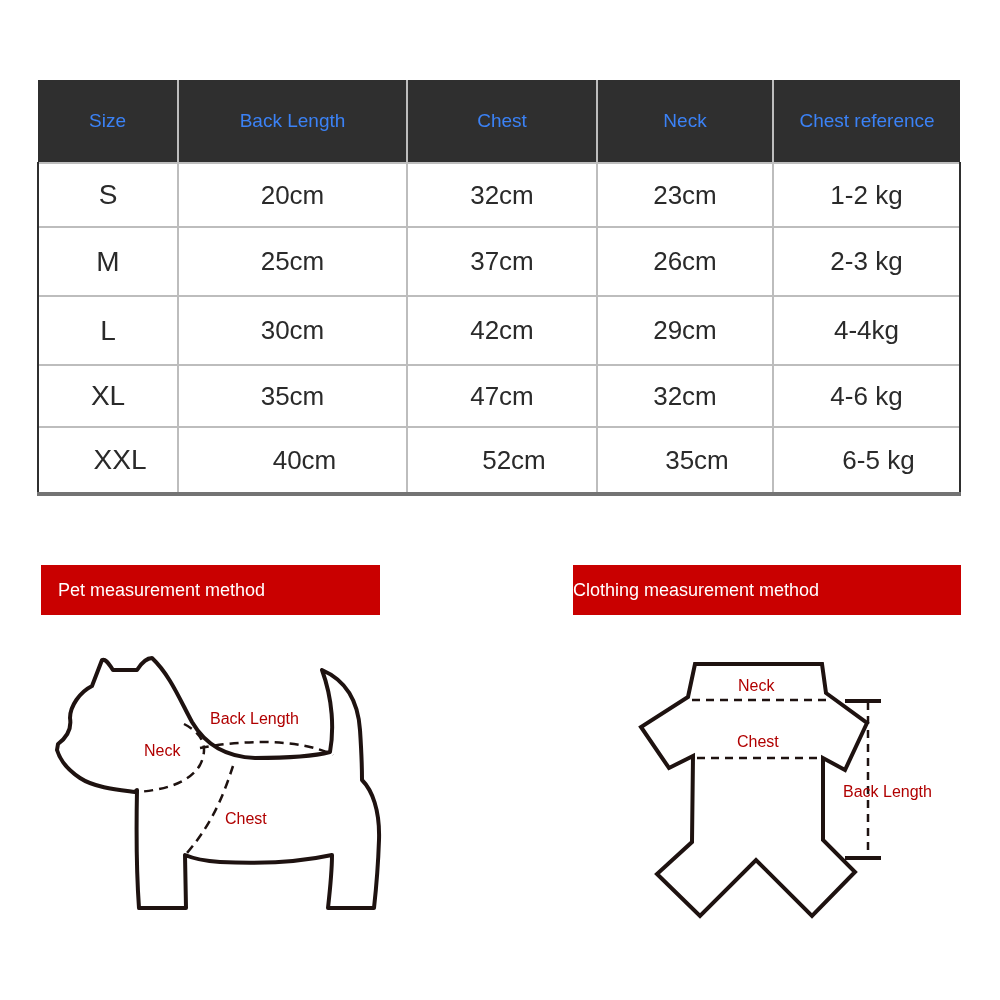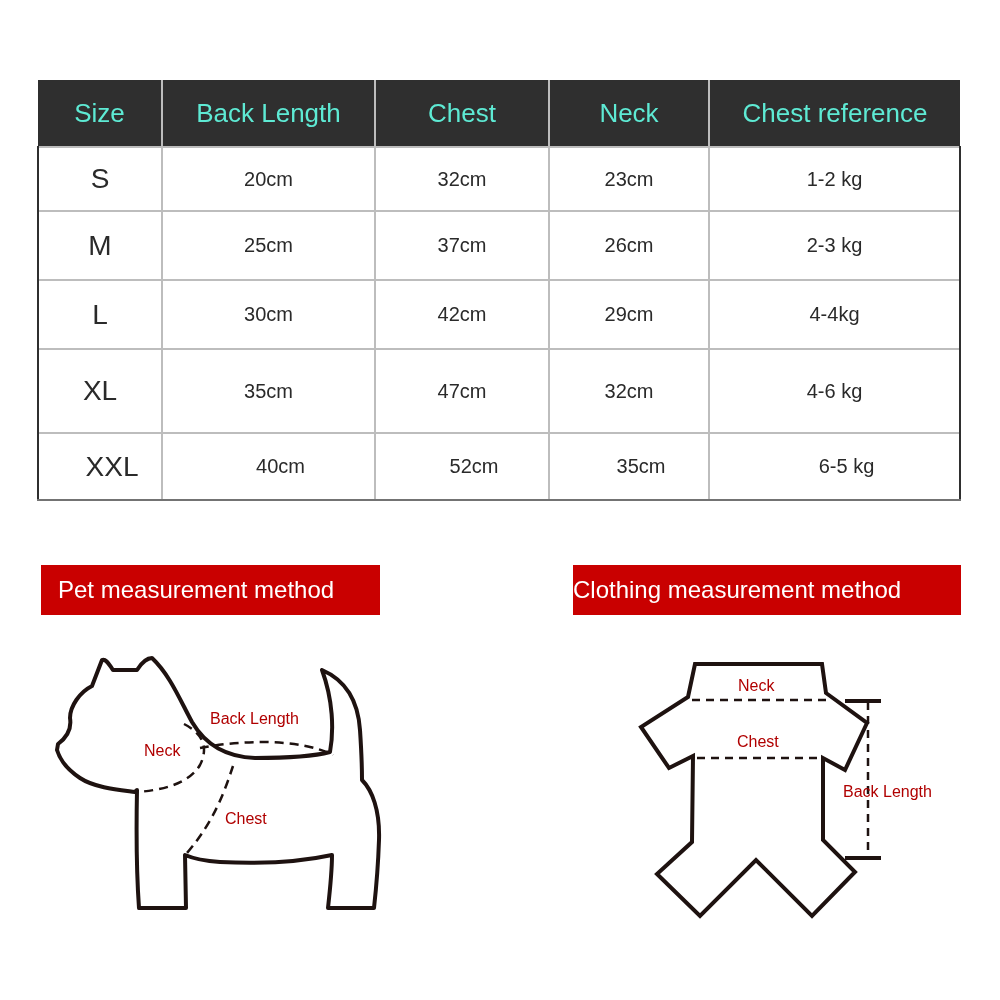--- a/index.html
+++ b/index.html
@@ -1,24 +1,24 @@
 <!DOCTYPE html>
 <html><head>
 <meta charset="utf-8">
 <style>
   html, body { margin:0; padding:0; background:#ffffff; }
   body { width:1000px; height:1000px; position:relative; overflow:hidden; font-family:"Liberation Sans", sans-serif; }
   .size-table { position:absolute; left:37px; top:80px; width:924px; border-collapse:collapse; table-layout:fixed; }
-  .size-table th { background:#2f2f2f; color:#5eead4; font-weight:normal; font-size:26px; height:66px; padding:0; border-left:2px solid #bdbdbd; }
+  .size-table th { background:#2f2f2f; color:#3b82f6; font-weight:normal; font-size:19px; height:66px; padding:8px; border-left:2px solid #bdbdbd; }
   .size-table th:first-child { border-left:none; }
-  .size-table td { color:#2a2a2a; font-size:20px; text-align:center; padding:0; border-left:2px solid #bdbdbd; border-top:2px solid #bdbdbd; }
+  .size-table td { color:#2a2a2a; font-size:26px; text-align:center; padding:0; border-left:2px solid #bdbdbd; border-top:2px solid #bdbdbd; }
   .size-table td:first-child { border-left:2px solid #2f2f2f; font-size:28px; }
   .size-table td:last-child { border-right:2px solid #2f2f2f; }
-  .size-table tr:last-child td { border-bottom:2px solid #737373;padding-left:24px; }
-  .banner { position:absolute; background:#c90000; color:#ffffff; font-size:24px; height:50px; line-height:50px; box-sizing:border-box; }
+  .size-table tr:last-child td { border-bottom:4px solid #737373;padding-left:24px; }
+  .banner { position:absolute; background:#c90000; color:#ffffff; font-size:18px; height:50px; line-height:50px; box-sizing:border-box; }
   .banner-pet { left:41px; top:565px; width:339px; padding-left:17px; }
   .banner-cloth { left:573px; top:565px; width:388px; }
   svg text { font-family:"Liberation Sans", sans-serif; }
   .diagram { position:absolute; left:0; top:0; }
 </style>
 </head>
 <body>
 
 <table class="size-table">
   <thead>
@@ -45,21 +45,21 @@
       <td>26cm</td>
       <td>2-3 kg</td>
     </tr>
     <tr style="height:69px">
       <td>L</td>
       <td>30cm</td>
       <td>42cm</td>
       <td>29cm</td>
       <td>4-4kg</td>
     </tr>
-    <tr style="height:84px">
+    <tr style="height:62px">
       <td>XL</td>
       <td>35cm</td>
       <td>47cm</td>
       <td>32cm</td>
       <td>4-6 kg</td>
     </tr>
     <tr style="height:67px">
       <td>XXL</td>
       <td>40cm</td>
       <td>52cm</td>

